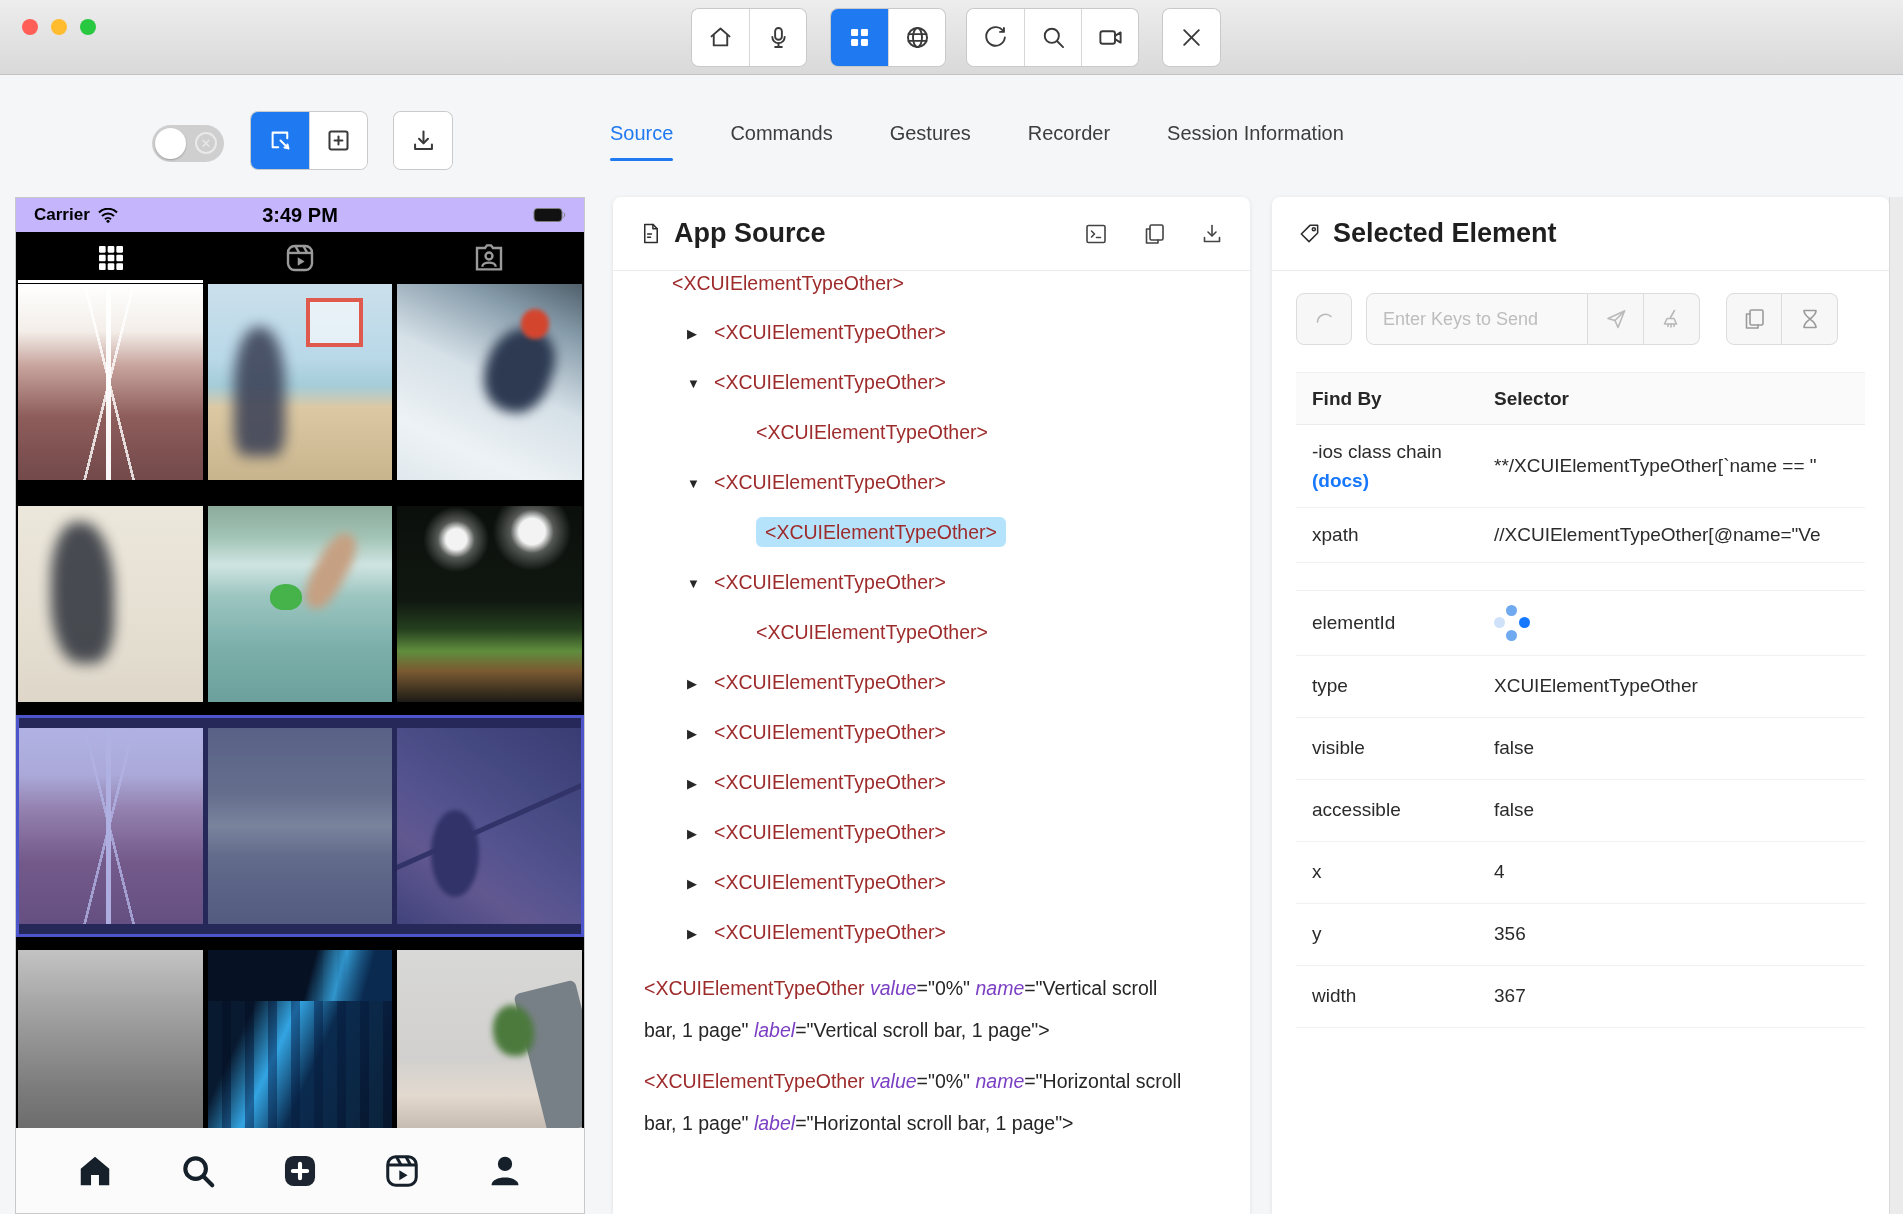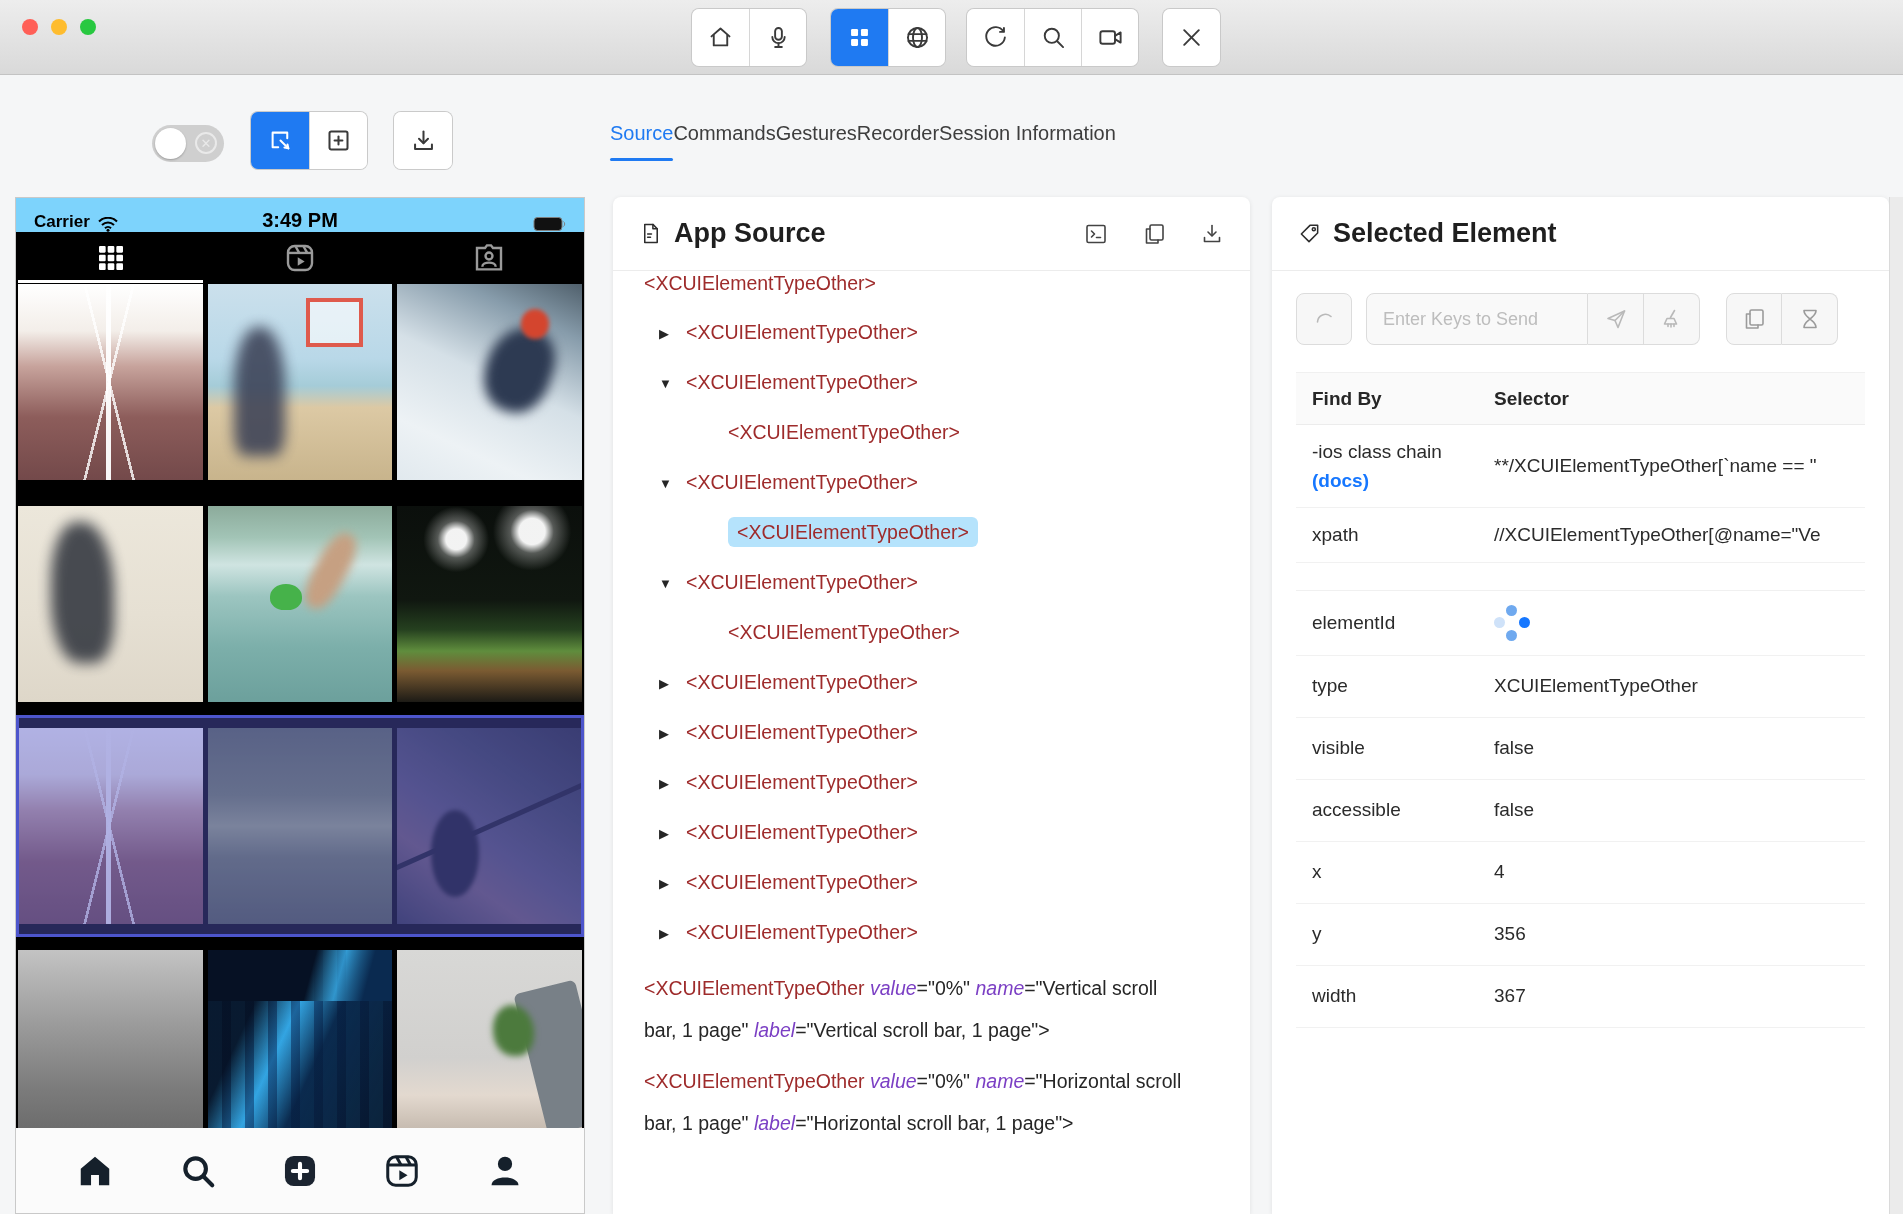--- a/index.html
+++ b/index.html
@@ -26,28 +26,28 @@
   .toggle .xmark { position:absolute; top:7px; right:7px; width:22px; height:22px; border:2px solid #e9e9e9; border-radius:50%; color:#e9e9e9; font-size:13px; line-height:19px; text-align:center; }
   .ctrl-group { position:absolute; top:112px; display:flex; border-radius:7px; box-shadow:0 0 0 1px #cacaca; overflow:hidden; }
   #cg1 { left:251px; } #cg2 { left:394px; }
   .ctrl-btn { width:58px; height:57px; background:#fff; display:flex; align-items:center; justify-content:center; border-left:1px solid #d6d6d6; }
   .ctrl-btn:first-child { border-left:none; }
   .ctrl-btn svg { width:27px; height:27px; stroke:#3a3a3a; fill:none; stroke-width:1.8; stroke-linecap:round; stroke-linejoin:round; }
   .ctrl-btn.active { background:#1f7af2; }
   .ctrl-btn.active svg { stroke:#fff; }
 
   
-  .tabs { position:absolute; top:122px; left:610px; display:flex; }
+  .tabs { position:absolute; top:122px; left:610px; display:flex; gap:57px; }
   .tab { font-size:20px; color:#3d3d3d; position:relative; padding-bottom:16px; cursor:default; }
   .tab.active { color:#1f7af2; }
   .tab.active::after { content:''; position:absolute; left:0; right:0; bottom:0; height:3px; background:#1f7af2; border-radius:2px; }
 
   
   .phone { position:absolute; left:15px; top:197px; width:570px; bottom:0; border:1px solid #c9c9c9; display:flex; flex-direction:column; background:#000; overflow:hidden; }
-  .status-bar { height:34px; background:#7dd3fc; display:flex; align-items:flex-end; padding:0 18px; flex:none; position:relative; }
+  .status-bar { height:34px; background:#c4b5fd; display:flex; align-items:center; padding:0 18px; flex:none; position:relative; }
   .carrier { font-size:17px; font-weight:600; color:#000; }
   .wifi-icon { margin-left:8px; }
   .time { position:absolute; left:0; right:0; text-align:center; font-size:20px; font-weight:700; color:#000; }
   .battery { margin-left:auto; position:relative; z-index:1; }
   .ptabs { height:51px; background:#000; display:flex; flex:none; }
   .ptab { flex:1; display:flex; align-items:center; justify-content:center; position:relative; color:#9a9a9a; }
   .ptab.active { color:#fff; }
   .ptab.active::after { content:''; position:absolute; left:2px; right:2px; bottom:0; height:3px; background:#fff; }
   .ptab svg { width:32px; height:32px; stroke:currentColor; fill:none; stroke-width:1.8; }
   .photo-grid { flex:1; display:flex; flex-direction:column; row-gap:26px; padding:1px 2px 0 2px; overflow:hidden; background:#000; }
@@ -96,21 +96,21 @@
   #source-card { left:613px; width:637px; }
   #selected-card { left:1272px; width:617px; }
   .card-header { height:74px; display:flex; align-items:center; padding:0 26px; border-bottom:1px solid #ececec; }
   .card-title { font-size:27px; font-weight:700; color:#1f1f1f; margin-left:12px; }
   .card-header svg.hicon { width:23px; height:23px; stroke:#2d2d2d; fill:none; stroke-width:1.6; stroke-linejoin:round; stroke-linecap:round; }
   .header-actions { margin-left:auto; display:flex; gap:34px; }
   .header-actions svg { width:24px; height:24px; stroke:#434343; fill:none; stroke-width:1.6; stroke-linecap:round; stroke-linejoin:round; }
 
   
   .tree { padding:14px 16px 0 31px; height:calc(100% - 74px); overflow:hidden; font-size:19.5px; }
-  .tree-row { line-height:49px; white-space:nowrap; }
+  .tree-row { line-height:49px; white-space:nowrap;margin-left:28px; }
   .tree-row.clipped { margin-top:-26px; }
   .tree-row.indent-0 { padding-left:15px; }
   .tree-row.indent-1 { padding-left:57px; }
   .tree-row.clipped { padding-left:0; }
   .caret { display:inline-block; width:27px; font-size:13px; color:#262626; vertical-align:1px; }
   .caret.none { visibility:hidden; }
   .node-tag { color:#9e2b2b; }
   .node-tag.hl { background:#b5e3fc; border-radius:6px; padding:4px 9px; }
   .tree-raw { max-width:545px; line-height:42px; color:#262626; margin-top:9px; word-wrap:break-word; }
   .seg-tag { color:#9e2b2b; }

